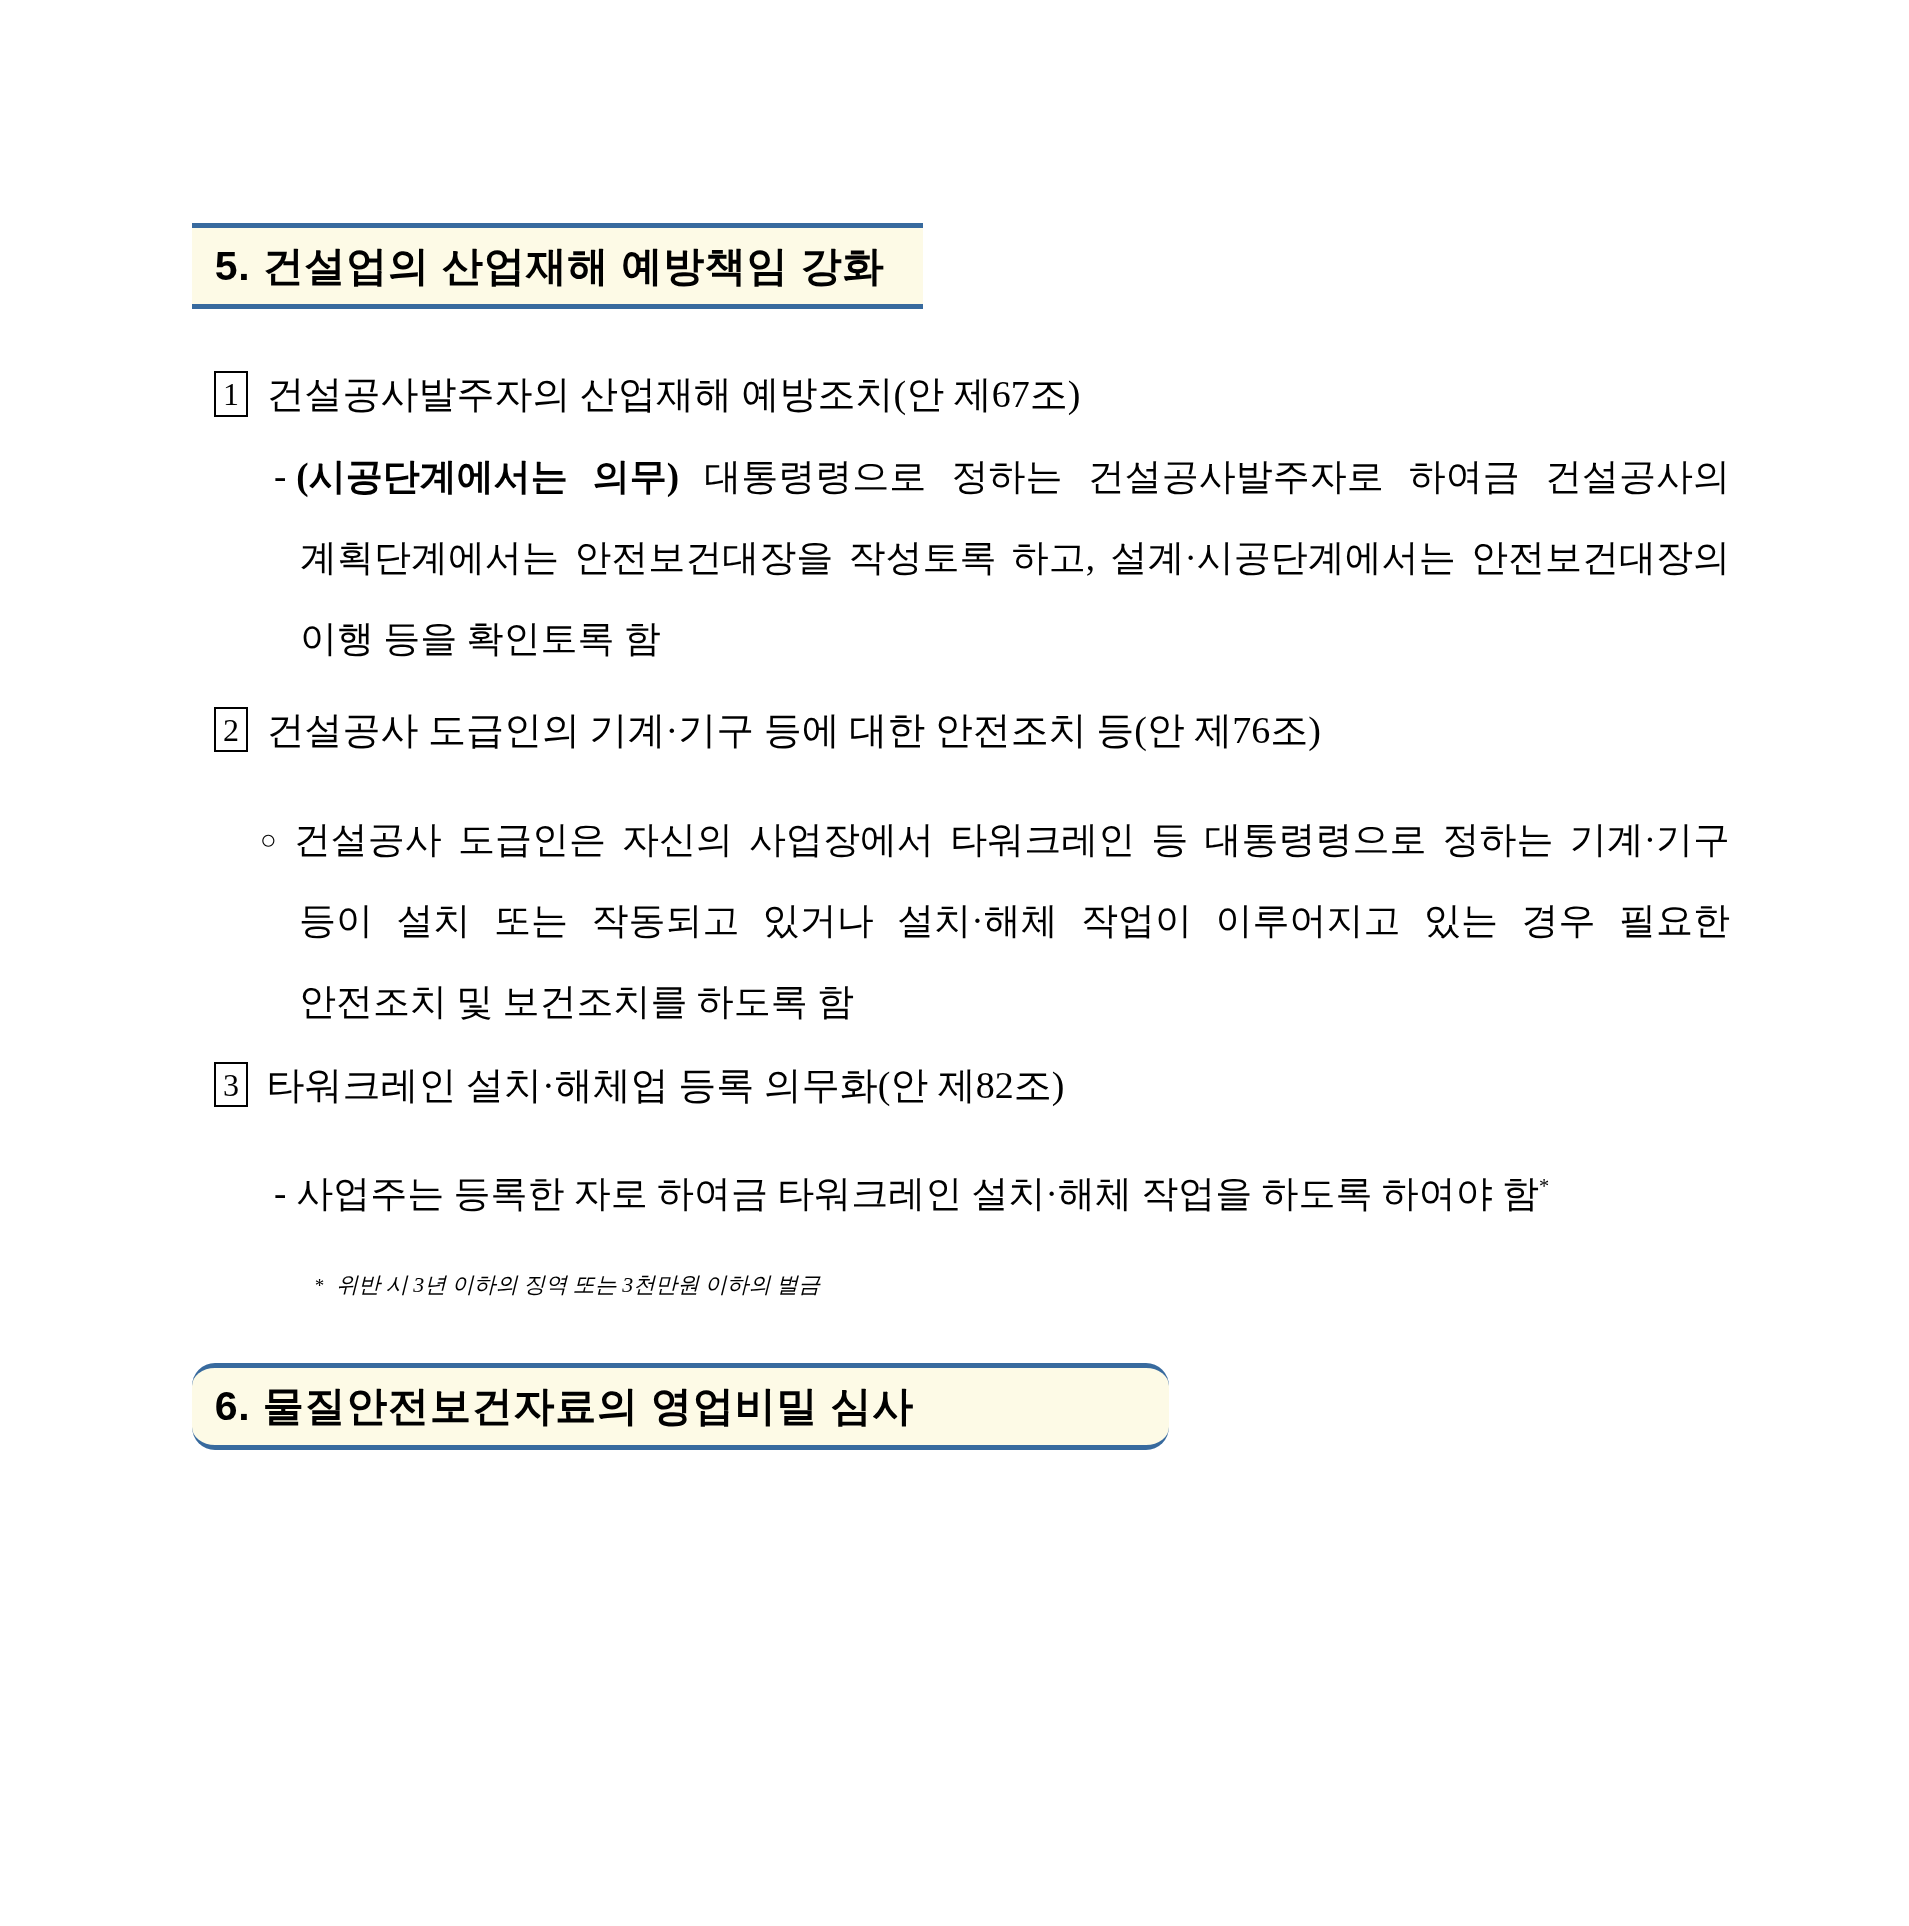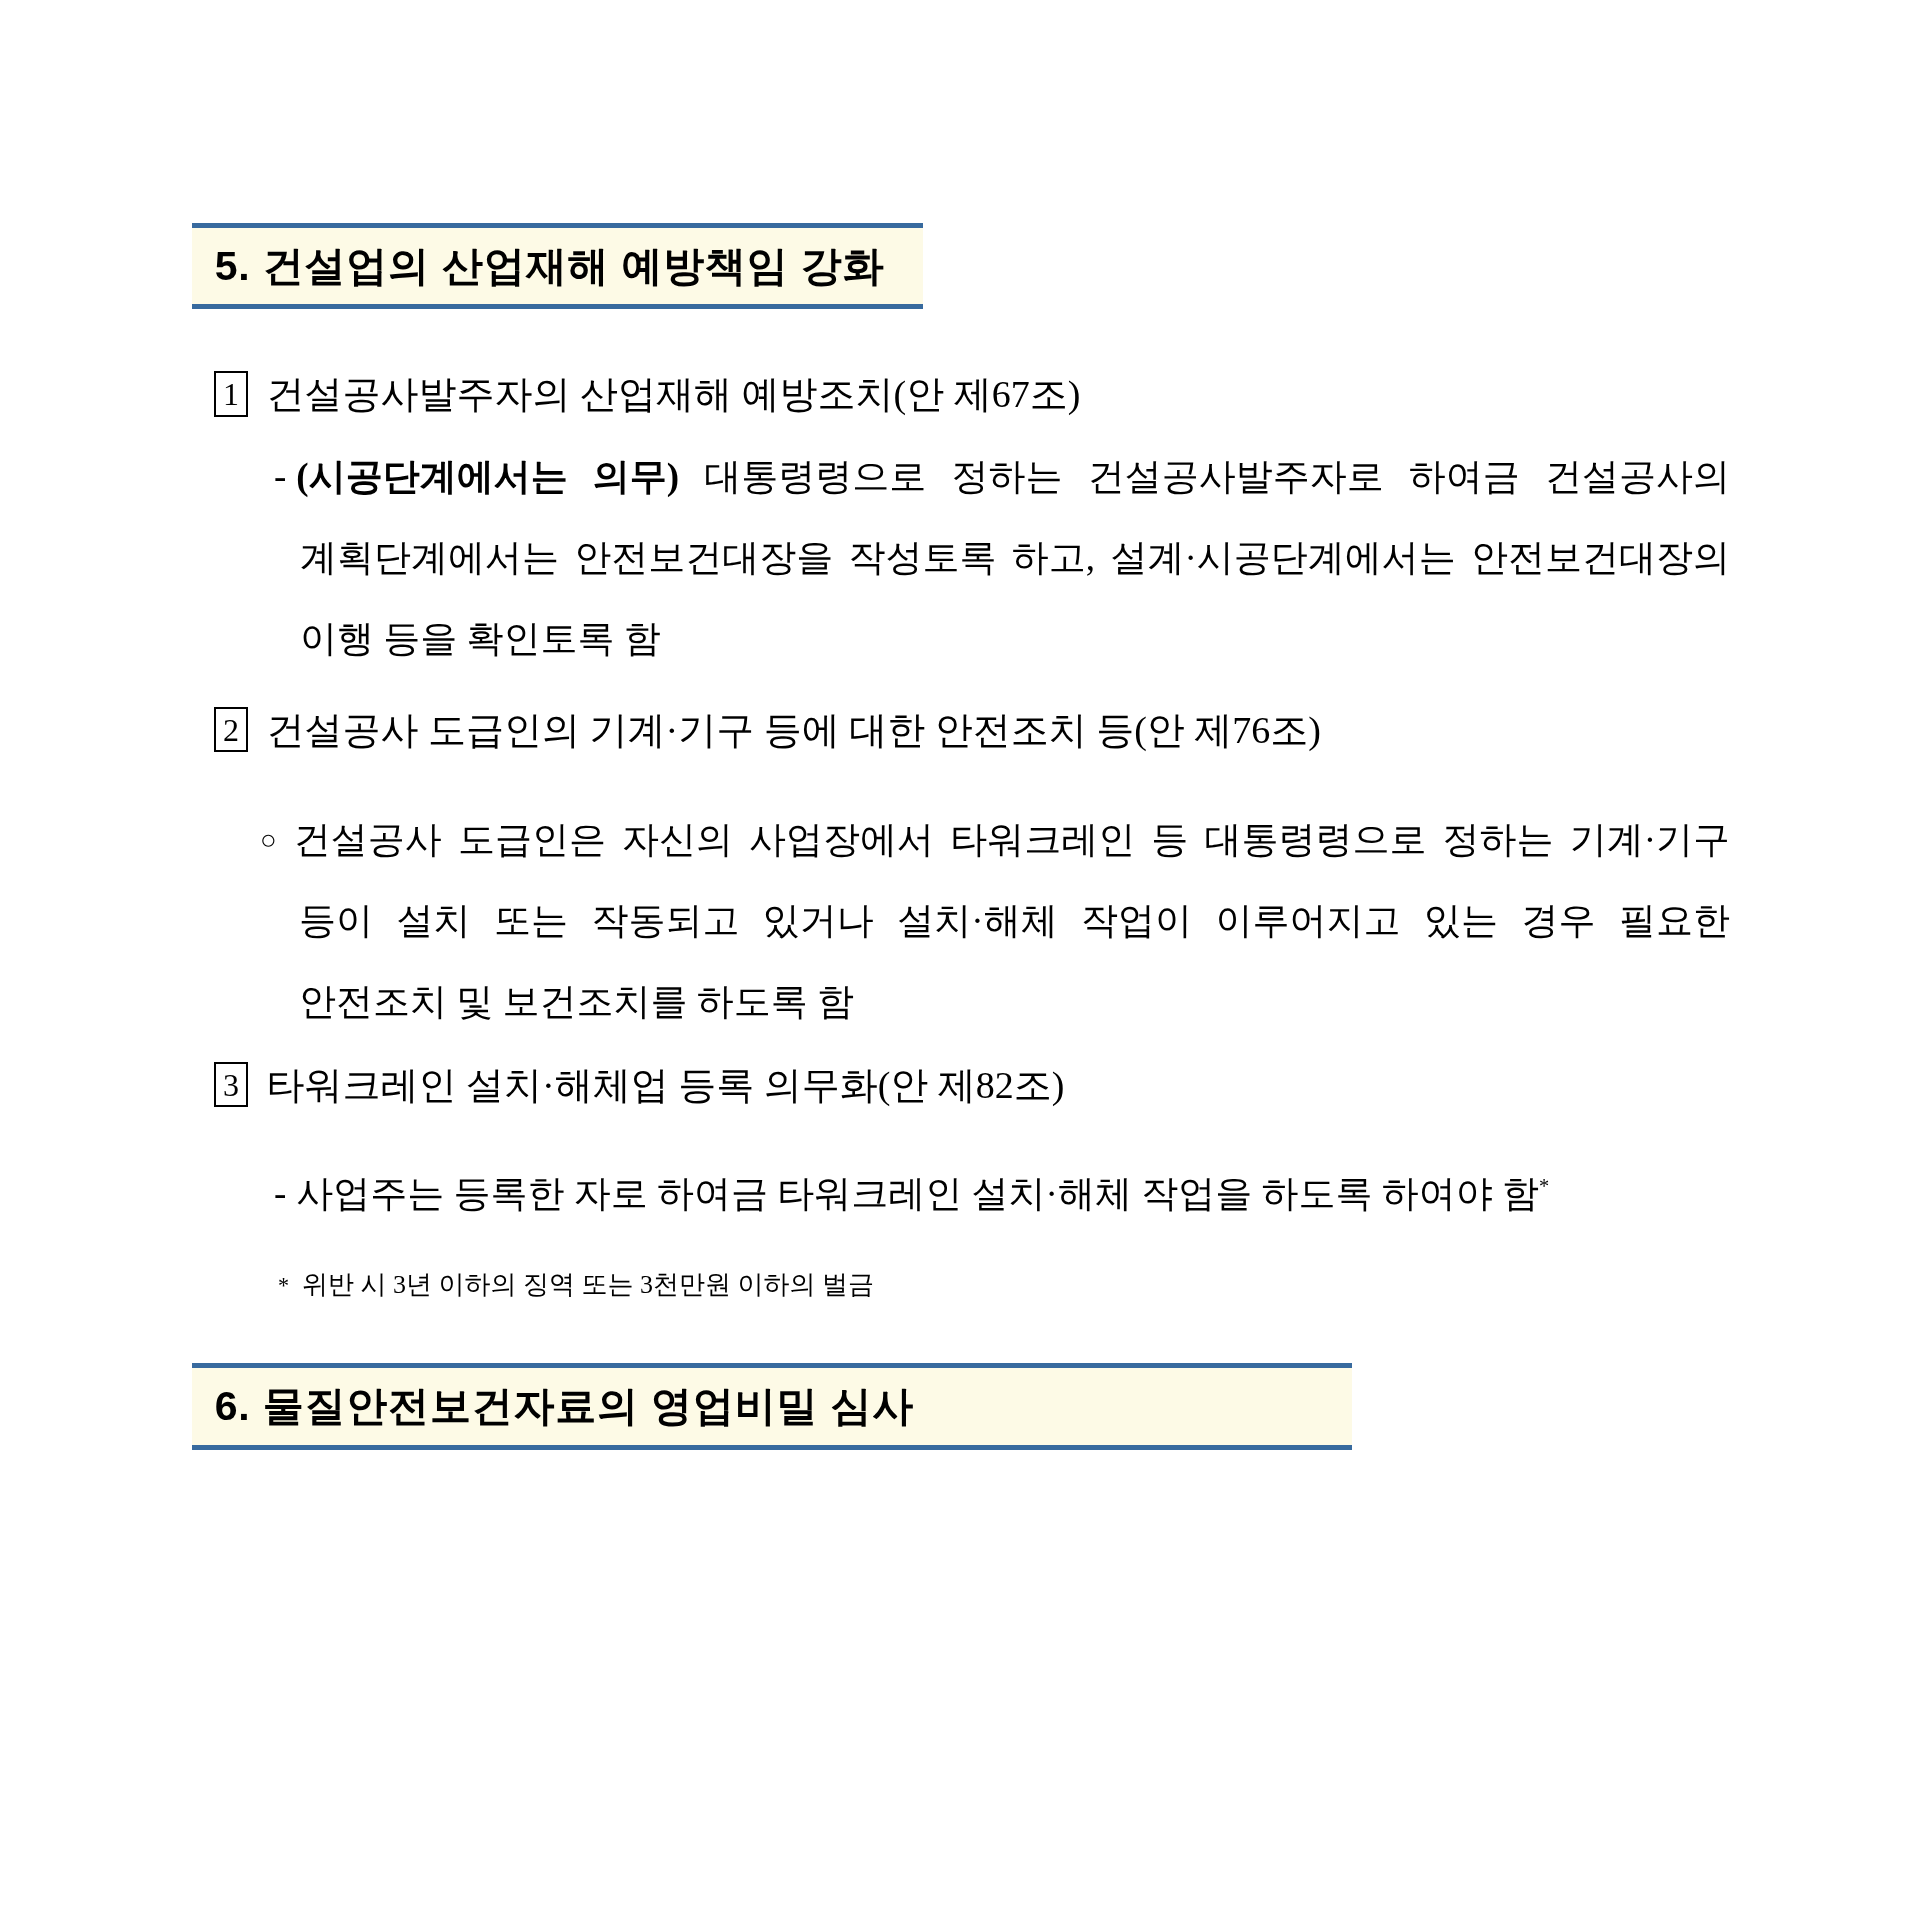--- a/index.html
+++ b/index.html
@@ -25,21 +25,21 @@
   }
   .sec-header .sec-title{
     font-family:"Liberation Sans","DejaVu Sans",sans-serif;
     font-weight:bold;
     font-size:41px;
     line-height:58px;
     letter-spacing:0.8px;
     white-space:nowrap;
   }
   .sec5{width:731px;}
-  .sec6{width:1160px;}
+  .sec6{width:977px;border-radius:23px;}
   
   .h-num{
     font-size:38px;
     line-height:83px;
     white-space:nowrap;
   }
   .numbox{
     display:inline-block;
     border:2.3px solid #000;
     font-size:32px;
@@ -57,23 +57,23 @@
     overflow-wrap:break-word;
   }
   .p-circ{margin-left:46px;padding-left:39px;text-indent:-39px;}
   .p-dash{margin-left:60px;padding-left:26px;text-indent:-26px;}
   .bullet{margin-right:10px;}
   .bullet-circ{font-size:28px;vertical-align:3.1px;}
   .bold{font-weight:bold;}
   .sup{font-size:55%;vertical-align:super;}
   
   .note1{
-    font-size:26px;line-height:63px;
-    margin-left:64px;padding-left:46px;text-indent:-46px;
-    text-align:justify;word-break:keep-all;
+    font-size:22px;line-height:63px;
+    margin-left:100px;padding-left:46px;text-indent:-46px;
+    text-align:justify;word-break:keep-all;font-style:italic;
   }
   .note-marker{margin-right:13px;font-size:85%;}
 </style>
 </head>
 <body>
 
 <div class="content">
 
   <div class="sec-header sec5">
     <span class="sec-title">5. 건설업의 산업재해 예방책임 강화</span>

